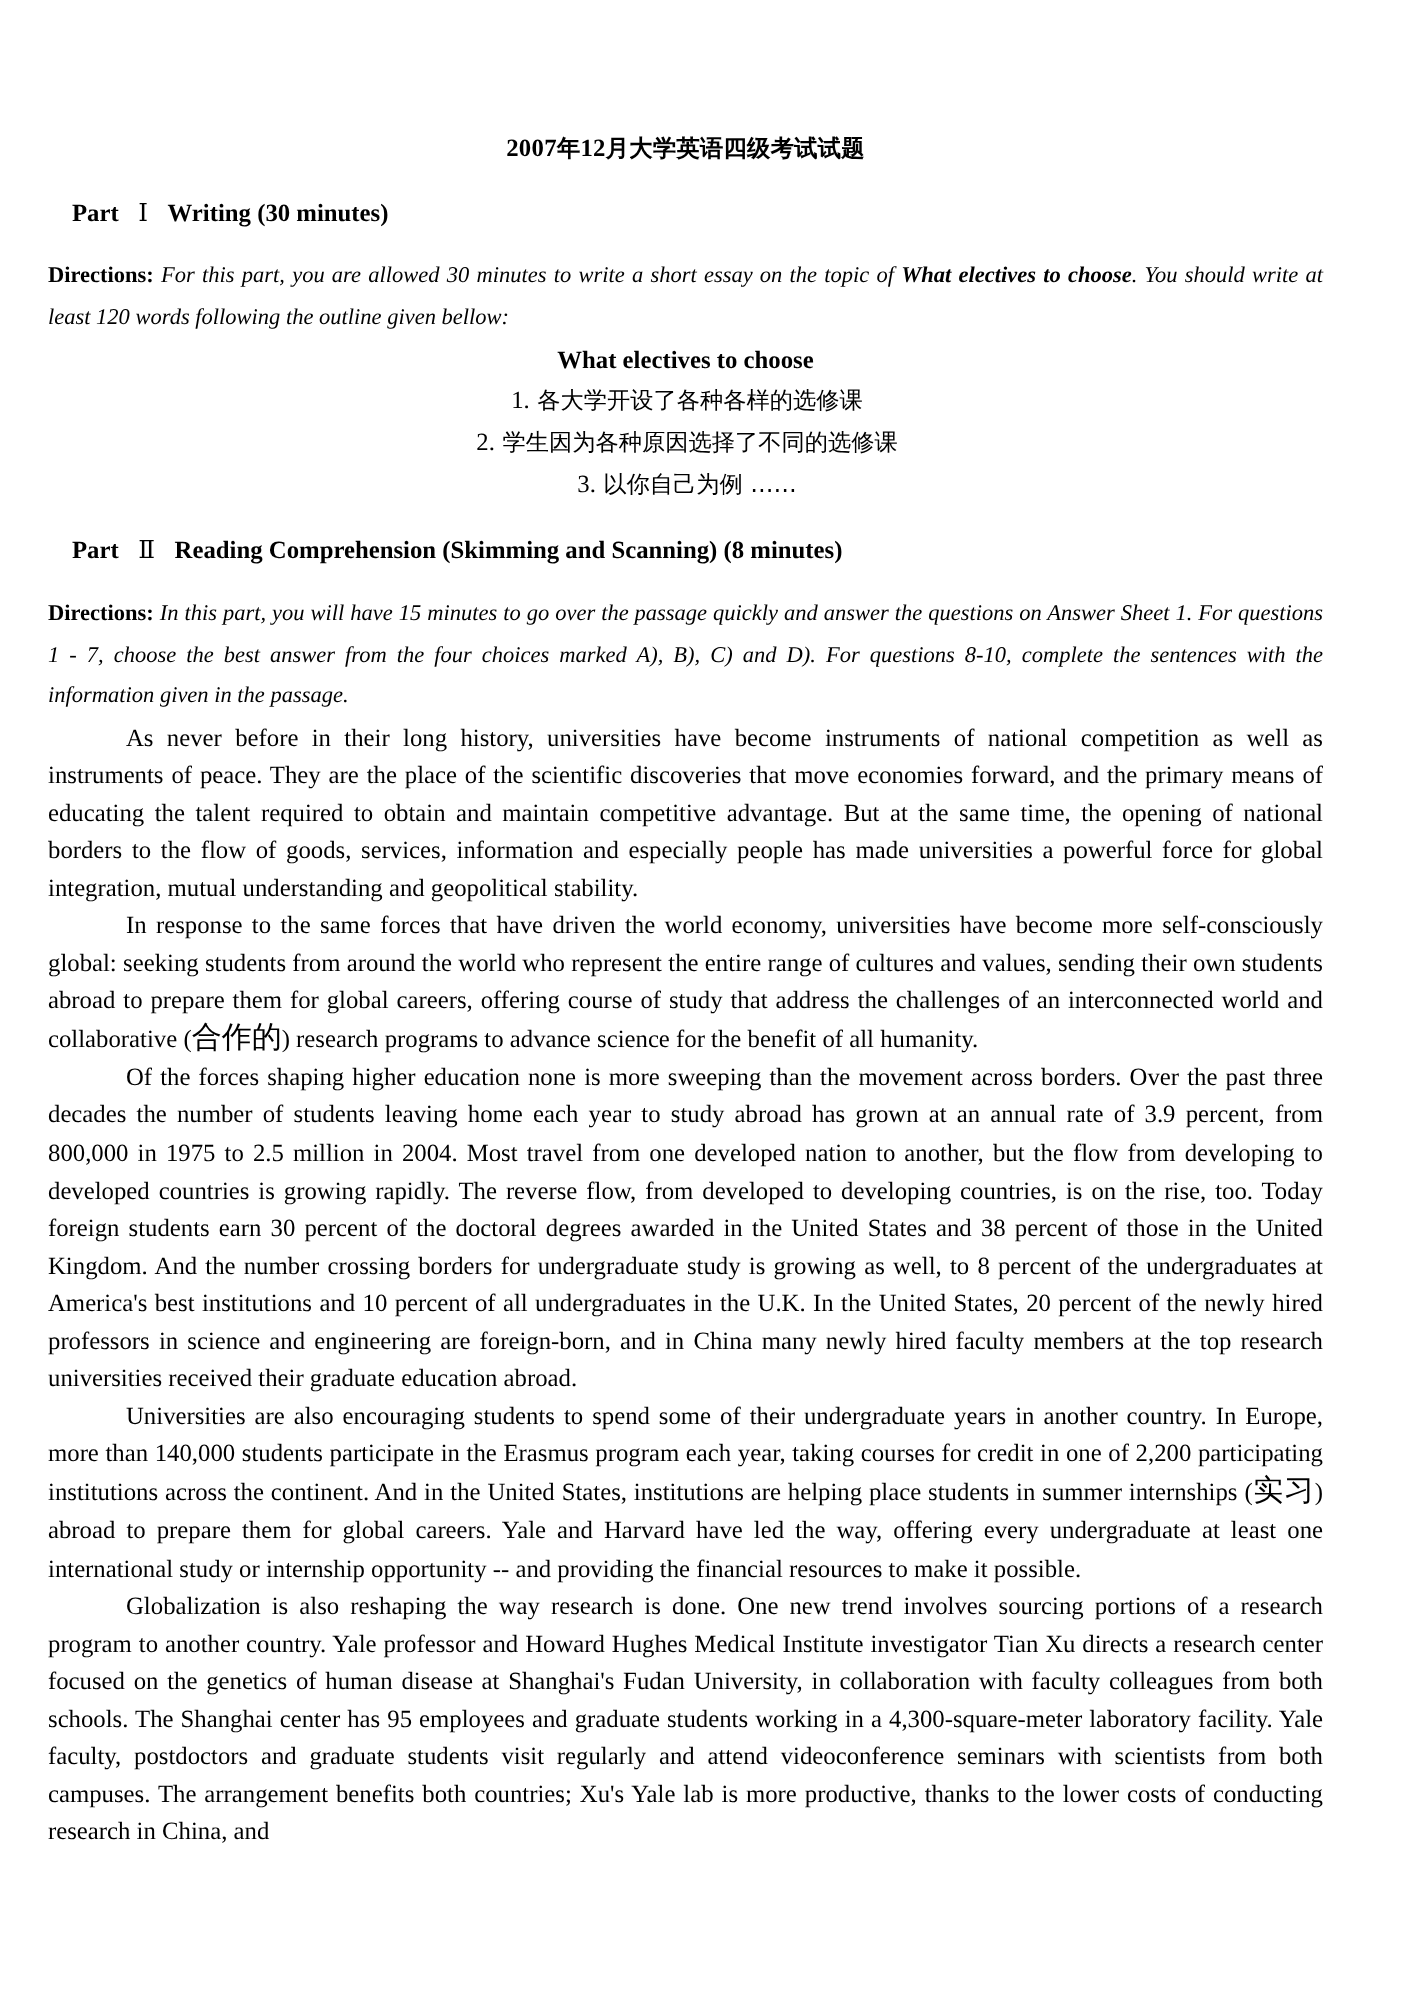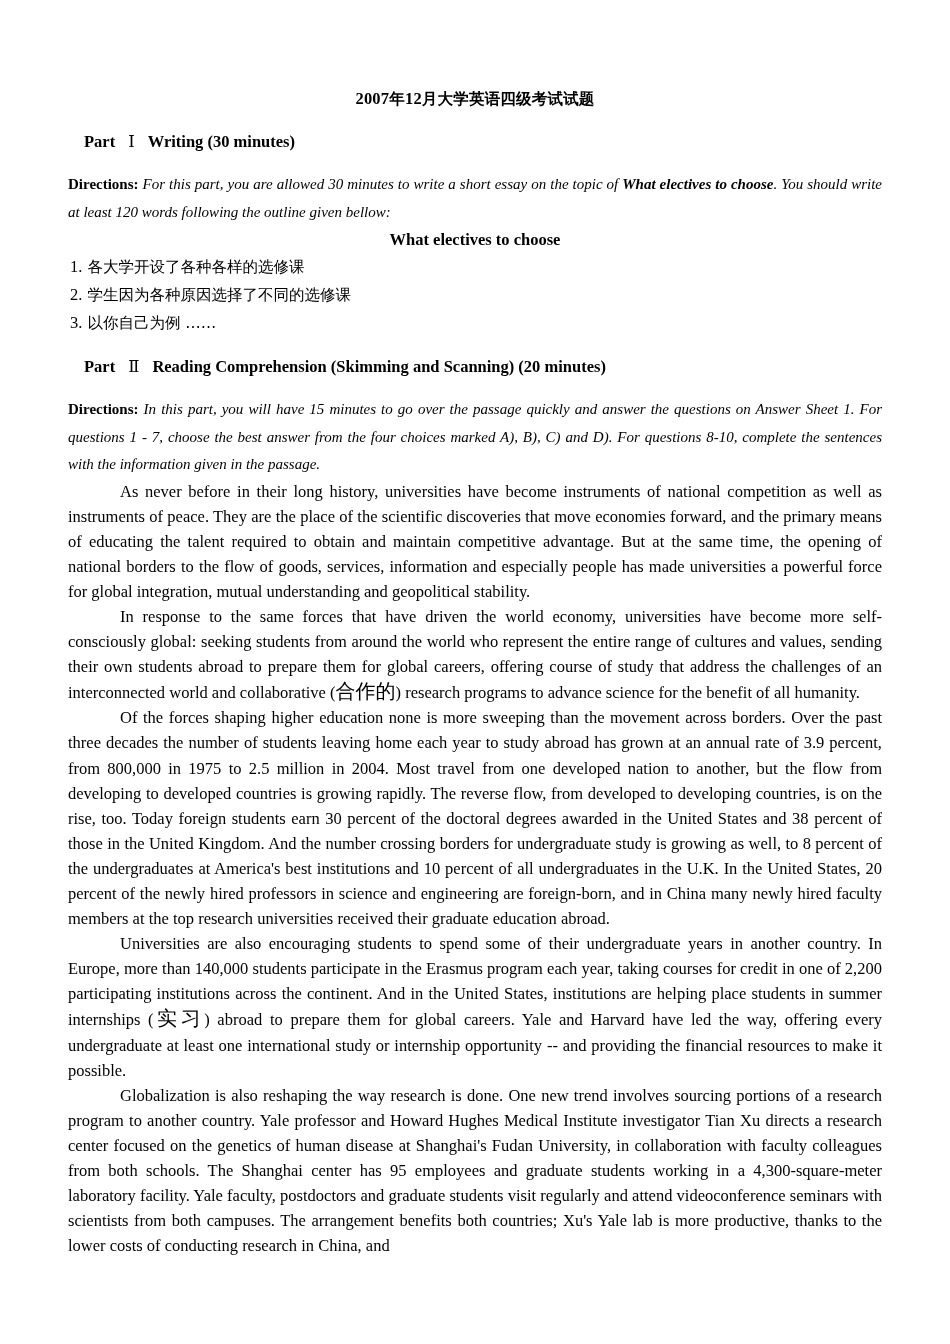--- a/index.html
+++ b/index.html
@@ -12,21 +12,21 @@
     height: 1344px;
     overflow: hidden;
     font-family: "Liberation Serif", "DejaVu Serif", serif;
     color: #000000;
   }
   .page {
     position: relative;
     width: 950px;
     height: 1344px;
     box-sizing: border-box;
-    padding: 86px 68px 0 68px;
+    padding: 86px 68px 0 32px;
   }
   .doc-title {
     text-align: center;
     font-weight: bold;
     font-size: 16.5px;
     line-height: 26px;
     letter-spacing: 0.2px;
     margin: 0 0 4px 0;
   }
   .part-heading {
@@ -66,20 +66,21 @@
     font-weight: bold;
     font-size: 16.5px;
     line-height: 27px;
     margin: 0;
   }
   .outline-item {
     font-size: 16.5px;
     line-height: 27px;
     margin: 0;
     padding-left: 2px;
+    text-align: center;
   }
   .outline-item .num { margin-right: 5px; }
   .cn { font-family: "DejaVu Sans", "Liberation Sans", sans-serif; font-size: 15.5px; }
   .doc-title .cn { font-family: "DejaVu Sans", "Liberation Sans", sans-serif; font-weight: bold; font-size: 15.5px; }
   .passage-para {
     font-size: 16.5px;
     line-height: 25.1px;
     text-align: justify;
     text-justify: inter-word;
     text-indent: 52px;
@@ -115,21 +116,21 @@
     <span class="num">1.</span><span class="cn">各大学开设了各种各样的选修课</span>
   </p>
   <p class="outline-item">
     <span class="num">2.</span><span class="cn">学生因为各种原因选择了不同的选修课</span>
   </p>
   <p class="outline-item">
     <span class="num">3.</span><span class="cn">以你自己为例 ……</span>
   </p>
 
   <p class="part-heading">
-    <span class="part-word">Part</span><span class="numeral">Ⅱ</span><span>Reading Comprehension (Skimming and Scanning) (20 minutes)</span>
+    <span class="part-word">Part</span><span class="numeral">Ⅱ</span><span>Reading Comprehension (Skimming and Scanning) (8 minutes)</span>
   </p>
 
   <p class="directions">
     <span class="lead">Directions:</span><span class="body-ital"> In this part, you will have 15 minutes to go over the passage quickly and answer the questions on Answer Sheet 1. For questions 1 - 7, choose the best answer from the four choices marked A), B), C) and D). For questions 8-10, complete the sentences with the information given in the passage.</span>
   </p>
 
 
   <p class="passage-para">As never before in their long history, universities have become instruments of national competition as well as instruments of peace. They are the place of the scientific discoveries that move economies forward, and the primary means of educating the talent required to obtain and maintain competitive advantage. But at the same time, the opening of national borders to the flow of goods, services, information and especially people has made universities a powerful force for global integration, mutual understanding and geopolitical stability.</p>
   <p class="passage-para">In response to the same forces that have driven the world economy, universities have become more self-consciously global: seeking students from around the world who represent the entire range of cultures and values, sending their own students abroad to prepare them for global careers, offering course of study that address the challenges of an interconnected world and collaborative (<span class="cn-inline">合作的</span>) research programs to advance science for the benefit of all humanity.</p>
   <p class="passage-para">Of the forces shaping higher education none is more sweeping than the movement across borders. Over the past three decades the number of students leaving home each year to study abroad has grown at an annual rate of 3.9 percent, from 800,000 in 1975 to 2.5 million in 2004. Most travel from one developed nation to another, but the flow from developing to developed countries is growing rapidly. The reverse flow, from developed to developing countries, is on the rise, too. Today foreign students earn 30 percent of the doctoral degrees awarded in the United States and 38 percent of those in the United Kingdom. And the number crossing borders for undergraduate study is growing as well, to 8 percent of the undergraduates at America's best institutions and 10 percent of all undergraduates in the U.K. In the United States, 20 percent of the newly hired professors in science and engineering are foreign-born, and in China many newly hired faculty members at the top research universities received their graduate education abroad.</p>

